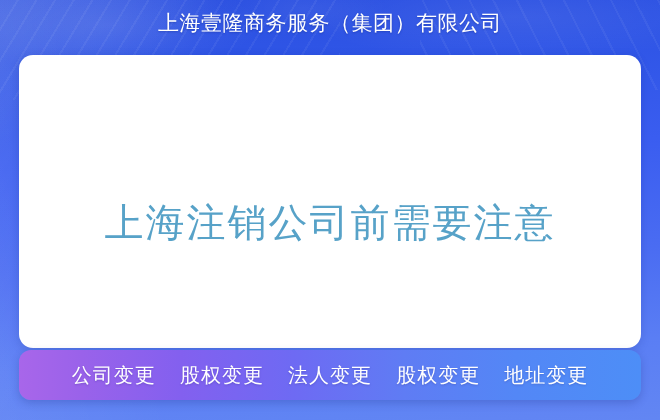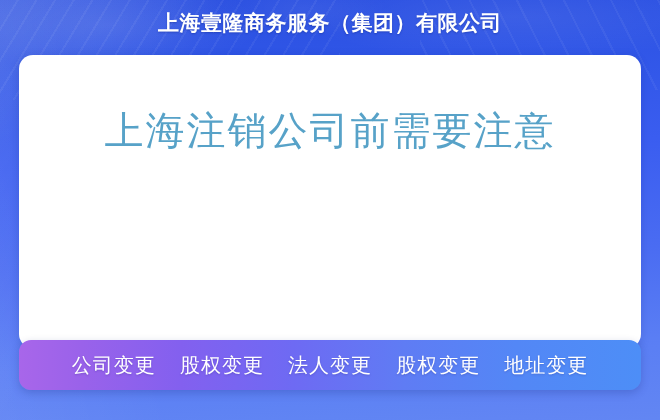--- a/index.html
+++ b/index.html
@@ -68,21 +68,21 @@
     position: absolute;
     left: 0;
     top: 8px;
     width: 660px;
     text-align: center;
     z-index: 4;
   }
   .header-title {
     display: inline-block;
     font-size: 21px;
-    font-weight: bold;
+    font-weight: normal;
     color: #ffffff;
     letter-spacing: 0.5px;
     line-height: 30px;
     text-shadow: 0 1px 2px rgba(10,30,120,0.35);
   }
 
   
   .card {
     position: absolute;
     left: 19px;
@@ -97,39 +97,40 @@
 
   .card-inner {
     position: absolute;
     left: 0;
     top: 0;
     width: 100%;
     height: 100%;
     display: flex;
     flex-direction: column;
     align-items: center;
+    justify-content: center;
     padding-top: 42px;
     box-sizing: border-box;
   }
 
   .main-title {
     font-size: 39px;
     font-weight: normal;
     color: #57a2c8;
     line-height: 67px;
     letter-spacing: 2px;
     text-align: center;
     white-space: nowrap;
   }
 
   
   .footer-bar {
     position: absolute;
     left: 19px;
-    top: 340px;
+    top: 350px;
     width: 622px;
     height: 50px;
     border-radius: 12px;
     background: linear-gradient(90deg,
         #a866ea 0%,
         #9a62ea 10%,
         #8360ef 26%,
         #6e6af3 44%,
         #5f7cf4 62%,
         #5387f6 80%,

